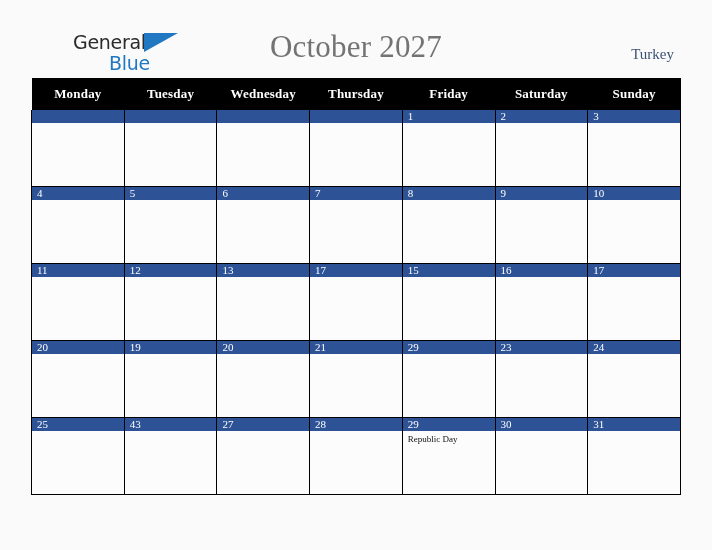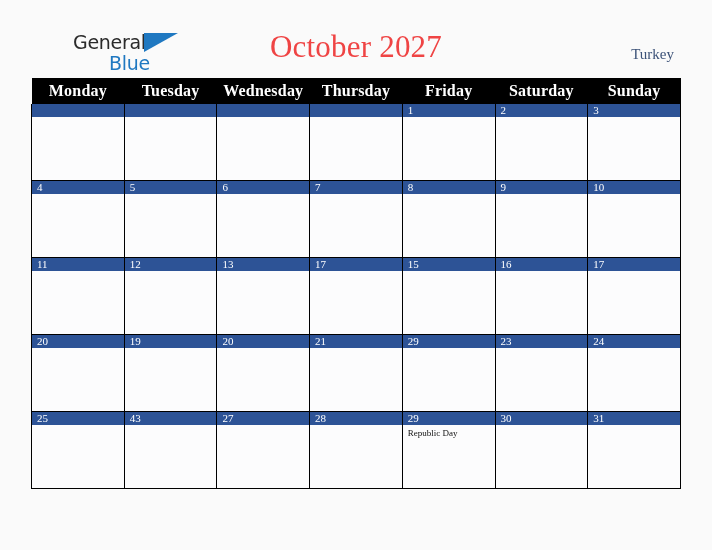--- a/index.html
+++ b/index.html
@@ -69,21 +69,21 @@
   
   .cal-title {
     position: absolute;
     left: 0;
     top: 28px;
     width: 712px;
     text-align: center;
     font-family: "Liberation Serif", serif;
     font-size: 31px;
     font-weight: normal;
-    color: #ef4444;
+    color: #737373;
     letter-spacing: 0.2px;
     line-height: 38px;
   }
 
   
   .cal-country {
     position: absolute;
     right: 38px;
     top: 45px;
     font-family: "Liberation Serif", serif;
@@ -105,25 +105,25 @@
   .calendar th,
   .calendar td {
     padding: 0;
     margin: 0;
   }
 
   .dow-row {
     background: #000000;
   }
   .dow-cell {
-    height: 26px;
+    height: 32px;
     background: #000000;
     color: #ffffff;
     font-family: "Liberation Serif", serif;
-    font-size: 16px;
+    font-size: 13px;
     font-weight: bold;
     text-align: center;
     vertical-align: middle;
     border: none;
     letter-spacing: 0.2px;
   }
 
   .day-cell {
     height: 76px;
     background: #fcfcfd;

